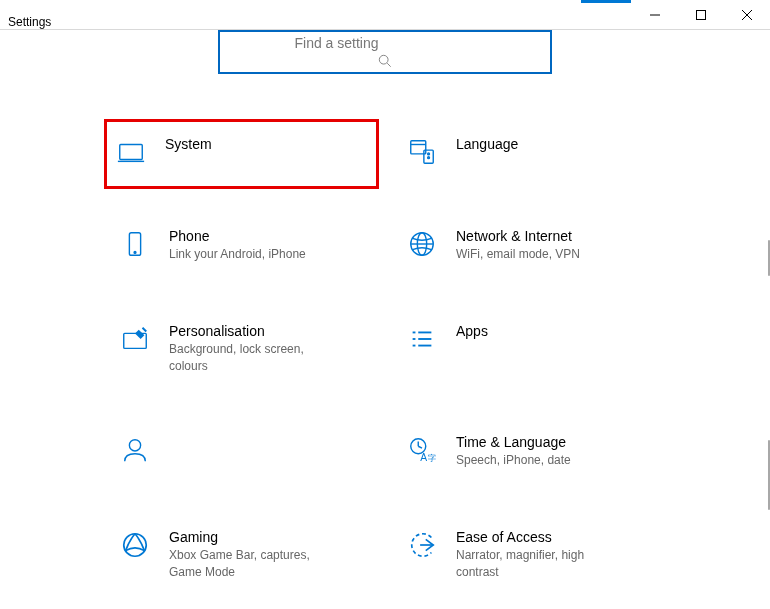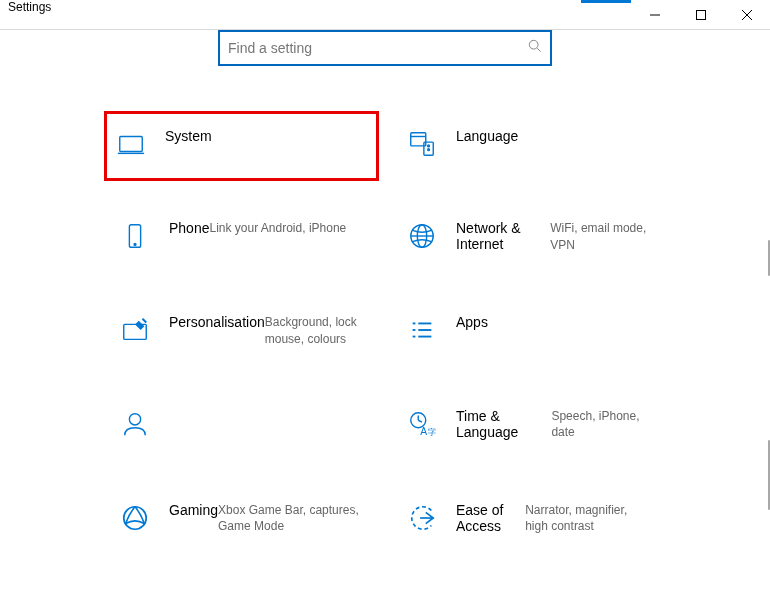--- a/index.html
+++ b/index.html
@@ -11,21 +11,21 @@
     body {
       width: 770px;
       height: 609px;
       background: #fff;
       overflow: hidden;
       position: relative;
     }
     .titlebar {
       height: 30px;
       display: flex;
-      align-items: flex-start;
+      align-items: flex-end;
       justify-content: space-between;
       border-bottom: 1px solid #d9d9d9;
       padding-left: 8px;
     }
     .titlebar-title {
       font-size: 12px;
       color: #000;
     }
     .titlebar-controls {
       display: flex;
@@ -53,26 +53,27 @@
       overflow-y: auto;
     }
     .search-wrap {
       display: flex;
       justify-content: center;
       margin-top: 0;
       margin-bottom: 58px;
     }
     .search-box {
       width: 334px;
-      height: 36px;
+      height: 44px;
       border: 2px solid #0067c0;
       display: flex;
       align-items: center;
       padding: 0 8px;
       position: relative;
+      flex-direction: column;
     }
     .search-box input {
       border: none;
       outline: none;
       flex: 1;
       font-size: 14px;
       color: #666;
       background: transparent;
     }
     .search-box input::placeholder {
@@ -107,21 +108,21 @@
       height: 32px;
       flex-shrink: 0;
       color: #0078d4;
       display: flex;
       align-items: center;
       justify-content: center;
       margin-right: 18px;
     }
     .tile-text {
       display: flex;
-      flex-direction: row;
+      flex-direction: column;
       padding-top: 0;
     }
     .tile-title {
       font-size: 14px;
       color: #000;
       margin-bottom: 2px;
     }
     .tile-desc {
       font-size: 12px;
       color: #666;
@@ -248,21 +249,21 @@
     <div class="tile">
       <div class="tile-icon">
         <svg width="30" height="30" viewBox="0 0 32 32" fill="none" stroke="#0078d4" stroke-width="1.5">
           <rect x="4" y="10" width="24" height="16" rx="1"></rect>
           <path d="M20 6 L26 12 L22 16 L16 10 Z" fill="#0078d4" stroke="none"></path>
           <line x1="24" y1="4" x2="28" y2="8" stroke-width="2"></line>
         </svg>
       </div>
       <div class="tile-text">
         <div class="tile-title">Personalisation</div>
-        <div class="tile-desc">Background, lock mouse, colours</div>
+        <div class="tile-desc">Background, lock screen, colours</div>
       </div>
     </div>
 
     <div class="tile">
       <div class="tile-icon">
         <svg width="30" height="30" viewBox="0 0 32 32" fill="none" stroke="#0078d4" stroke-width="2">
           <line x1="6" y1="9" x2="9" y2="9"></line>
             <line x1="12" y1="9" x2="26" y2="9"></line>
           <line x1="6" y1="16" x2="9" y2="16"></line>
             <line x1="12" y1="16" x2="26" y2="16"></line>

